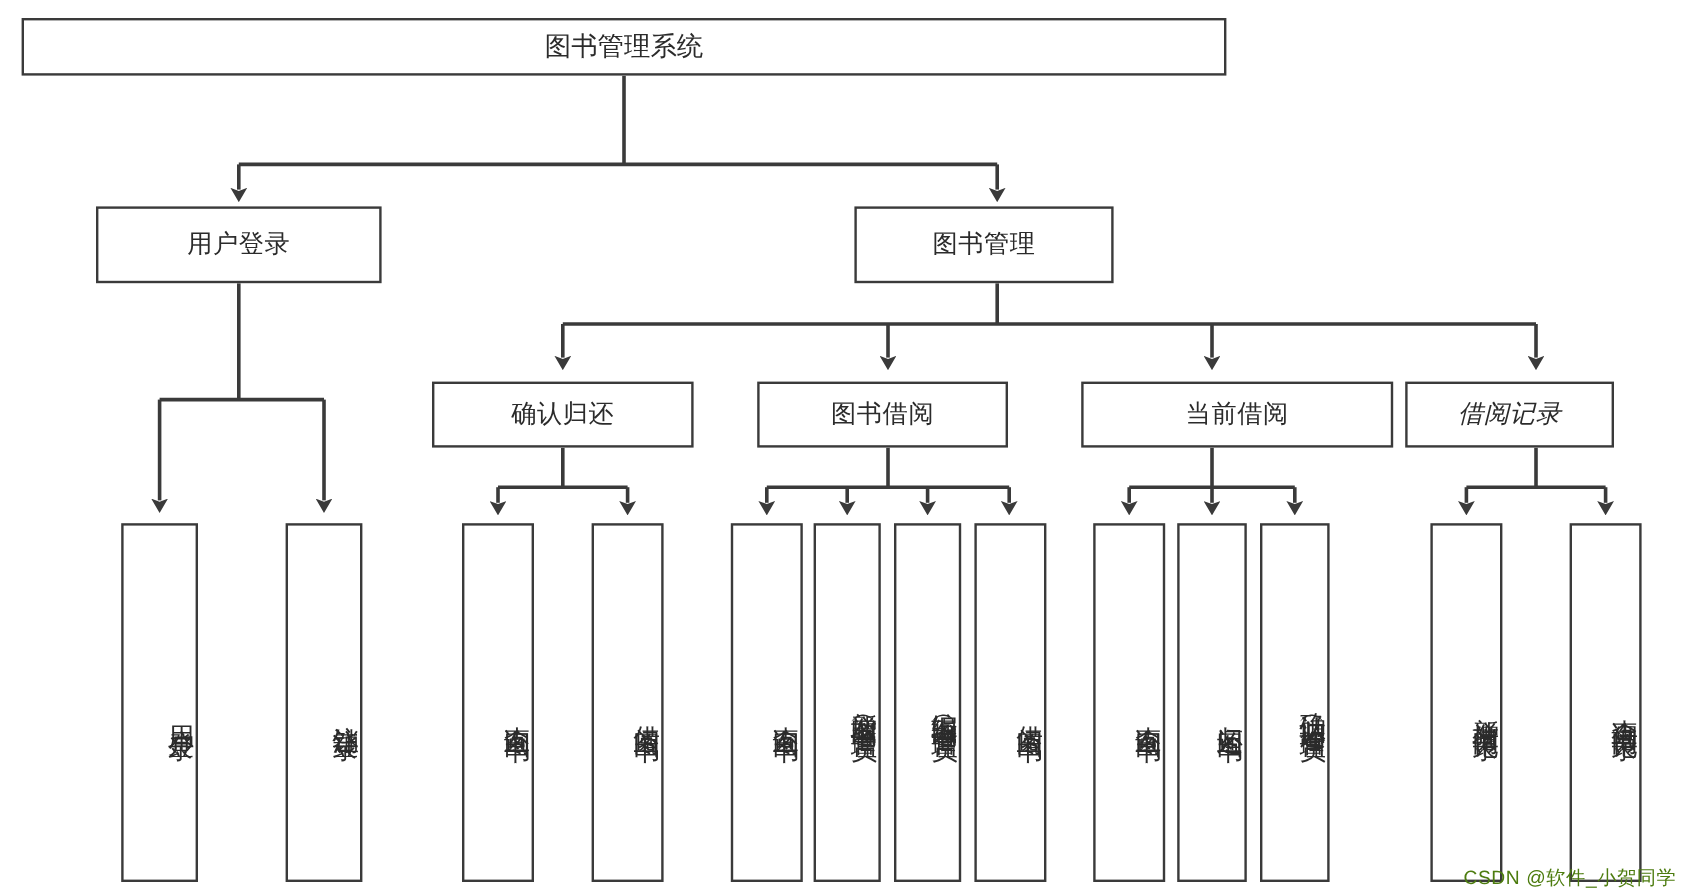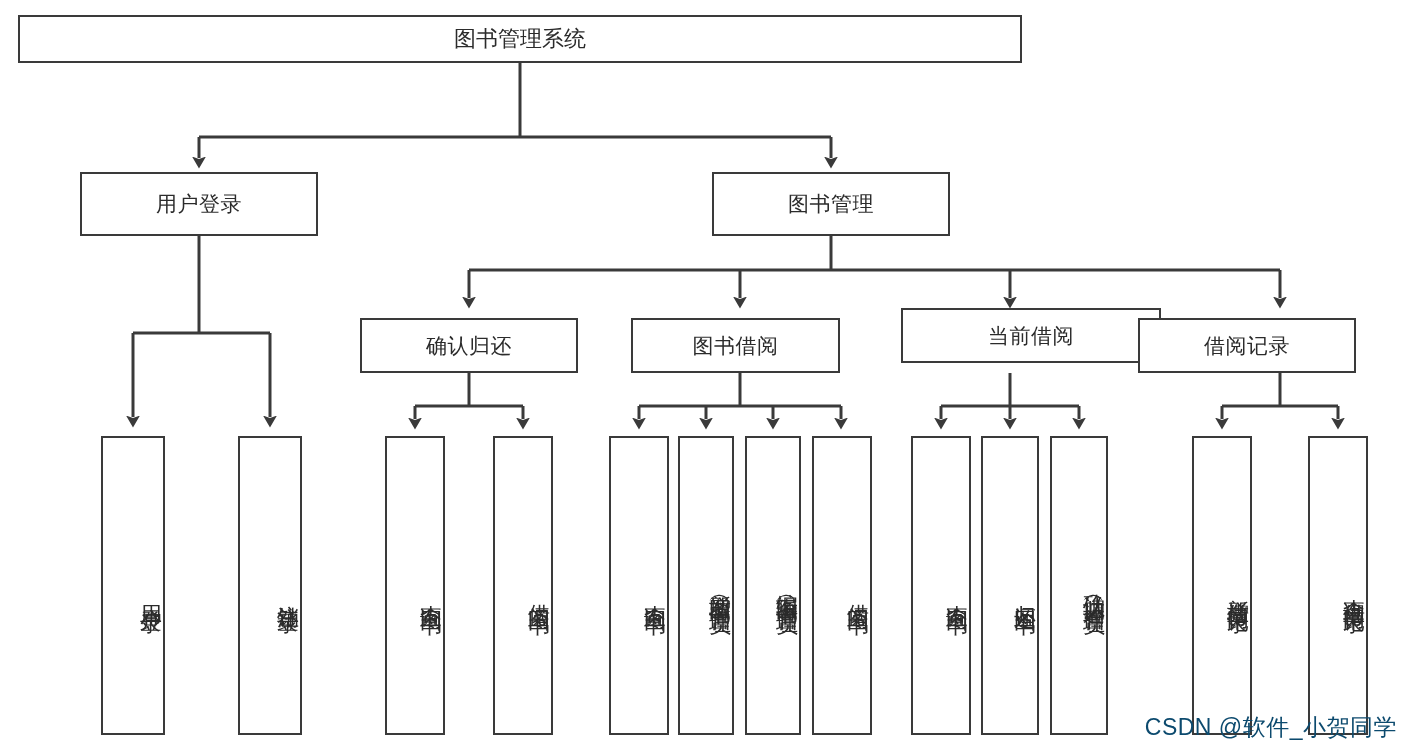--- a/index.html
+++ b/index.html
@@ -53,22 +53,22 @@
     align-items: flex-start;
     justify-content: center;
   }
   .node-label {
     display: block;
   }
   .watermark {
     position: absolute;
     right: 8px;
     bottom: 4px;
-    font-size: 23px;
-    color: #0c4a6e;
+    font-size: 16px;
+    color: #4d7c0f;
     letter-spacing: 0.5px;
     white-space: nowrap;
   }
 </style>
 </head>
 <body>
 
 <div id="canvas">
 
   <svg class="wires" viewBox="0 0 1405 747" xmlns="http://www.w3.org/2000/svg">
@@ -123,37 +123,37 @@
   </svg>
 
   <div class="node root" style="left:18px; top:15px; width:1004px; height:48px;">
     <span class="node-label">图书管理系统</span>
   </div>
 
   <div class="node horiz" style="left:80px; top:172px; width:238px; height:64px;">
     <span class="node-label">用户登录</span>
   </div>
 
-  <div class="node horiz" style="left:712px; top:172px; width:238px; height:64px;text-align:right;">
+  <div class="node horiz" style="left:712px; top:172px; width:216px; height:64px;text-align:right;">
     <span class="node-label">图书管理</span>
   </div>
 
   <div class="node horiz" style="left:360px; top:318px; width:218px; height:55px;">
     <span class="node-label">确认归还</span>
   </div>
 
   <div class="node horiz" style="left:631px; top:318px; width:209px; height:55px;">
     <span class="node-label">图书借阅</span>
   </div>
 
-  <div class="node horiz" style="left:901px; top:308px; width:260px; height:55px;">
+  <div class="node horiz" style="left:901px; top:318px; width:260px; height:55px;">
     <span class="node-label">当前借阅</span>
   </div>
 
-  <div class="node horiz" style="left:1138px; top:318px; width:218px; height:55px;">
+  <div class="node horiz" style="left:1171px; top:318px; width:174px; height:55px;font-style:italic;">
     <span class="node-label">借阅记录</span>
   </div>
 
   <div class="node leaf" style="left:101px; top:436px; width:64px; height:299px;">
     <span class="node-label">用户登录</span>
   </div>
 
   <div class="node leaf" style="left:238px; top:436px; width:64px; height:299px;">
     <span class="node-label">注销登录</span>
   </div>

